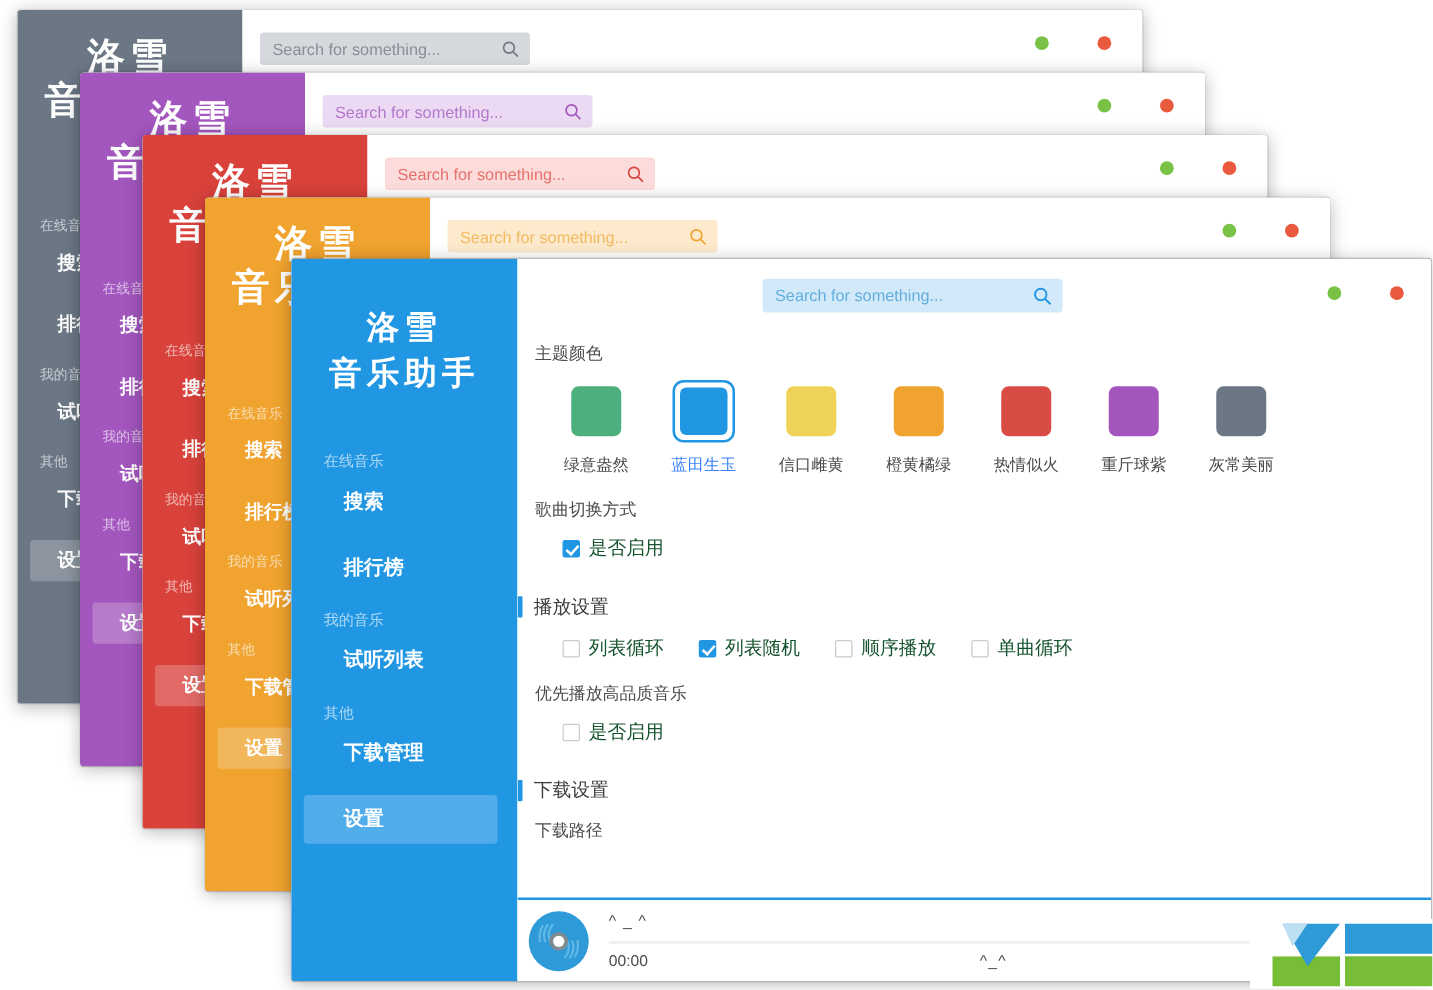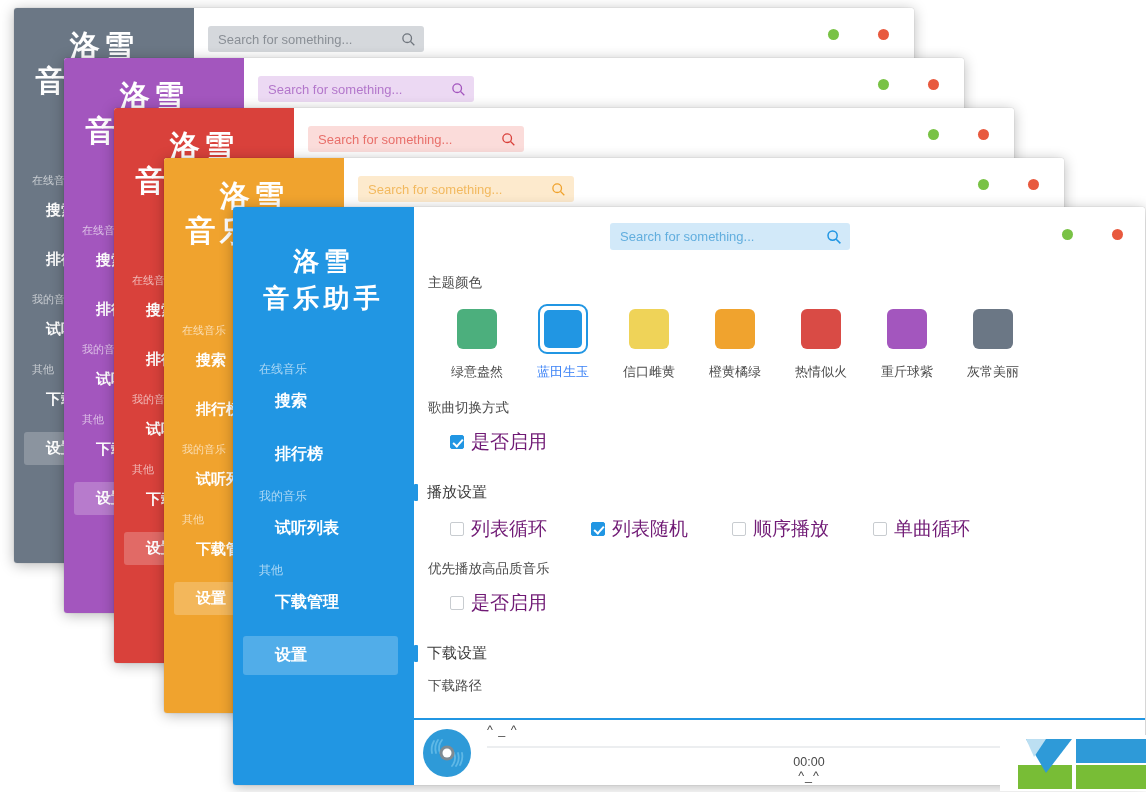--- a/index.html
+++ b/index.html
@@ -162,53 +162,53 @@
     box-shadow: inset 0 0 0 3px #ffffff;
   }
   .swatch-chip { width: 40px; height: 40px; border-radius: 6px; }
   .swatch-cell.selected .swatch-chip { width: 38px; height: 38px; border-radius: 5px; }
   .swatch-name {
     margin-top: 9px; font-size: 13px; color: #4a4a4a; white-space: nowrap;
   }
   .swatch-cell.selected .swatch-name { color: #3b82f6; }
 
   .check-row { display: flex; align-items: center; margin: 0 0 6px 36px; }
-  .check-row.inline-group { margin-bottom: 0; gap: 16px; }
+  .check-row.inline-group { margin-bottom: 0; }
   .check-item { display: flex; align-items: center; margin-right: 28px; }
   .cbox {
     width: 14px; height: 14px; border-radius: 2px;
     border: 1px solid #c8ccd0; background: #fff;
     flex: 0 0 auto; position: relative;
   }
   .cbox.checked { background: #2196e3; border-color: #2196e3; }
   .cbox.checked::after {
     content: ""; position: absolute;
     left: 4px; top: 1px; width: 4px; height: 8px;
     border: solid #fff; border-width: 0 2px 2px 0;
     transform: rotate(42deg);
   }
-  .check-label { font-size: 19px; color: #701a75; margin-left: 7px; white-space: nowrap; }
+  .check-label { font-size: 15px; color: #14532d; margin-left: 7px; white-space: nowrap; }
   .block-gap { height: 22px; }
   .block-gap-sm { height: 18px; }
 
   
   .player {
     position: absolute; left: 0; right: 0; bottom: 0;
     height: 67px; background: #ffffff;
     border-top: 2px solid #2196e3;
     display: flex; align-items: center;
   }
   .disc { width: 52px; height: 52px; margin-left: 7px; flex: 0 0 auto; display: block; }
   .player-main { flex: 1 1 auto; margin-left: 14px; margin-right: 14px; }
   .song-title { font-size: 12.5px; color: #4a4a4a; letter-spacing: 1px; }
   .progress {
     height: 2px; background: #eceef0; margin: 9px 0 7px 0; position: relative;
   }
   .progress-fill { position: absolute; left: 0; top: 0; height: 100%; width: 0; background: #2196e3; }
-  .player-foot { display: flex; align-items: center; font-size: 12.5px; color: #4a4a4a; flex-direction: column; }
+  .player-foot { display: flex; align-items: center; font-size: 12.5px; color: #4a4a4a; }
   .time { flex: 0 0 auto; }
   .player-center { flex: 1 1 auto; text-align: center; letter-spacing: 1px; }
   .player-right { flex: 0 0 auto; width: 60px; }
 
   
   .corner-logo { position: absolute; right: 0; bottom: 1px; width: 146px; height: 56px; }
 </style>
 </head>
 <body>
 

